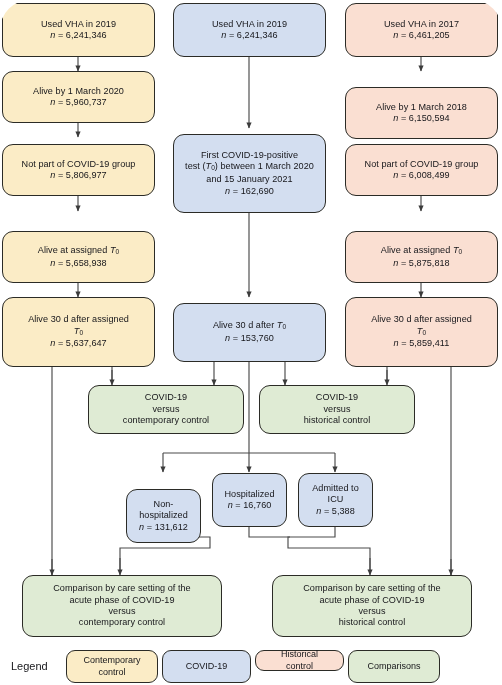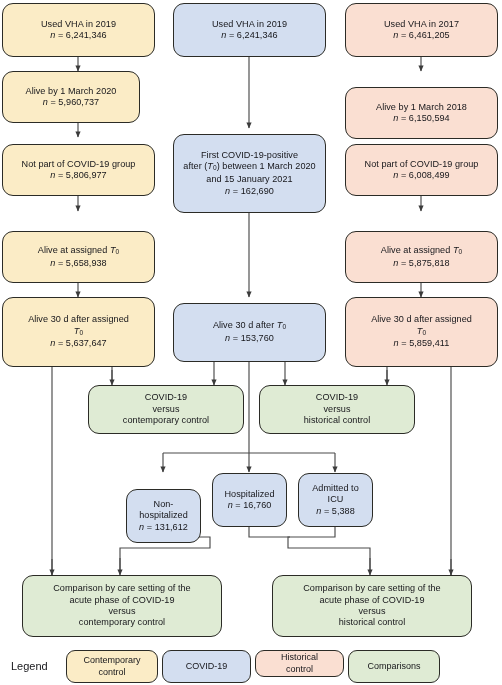--- a/index.html
+++ b/index.html
@@ -6,20 +6,21 @@
   body{
     font-family:"Liberation Sans","DejaVu Sans",sans-serif;
     -webkit-font-smoothing:antialiased;
   }
   #stage{
     position:relative;
     width:502px;
     height:685px;
     background:#ffffff;
     overflow:hidden;
+    border-radius:30px;
   }
   svg#wires{
     position:absolute;
     left:0;top:0;
     width:502px;height:685px;
     pointer-events:none;
   }
   .node{
     position:absolute;
     box-sizing:border-box;
@@ -114,21 +115,21 @@
     </g>
   </svg>
 
   <div class="node yellow" style="left:2px;top:3px;width:153px;height:54px;">
     <div class="inner">
       <span>Used VHA in 2019</span><br>
       <span class="italic">n</span><span> = 6,241,346</span>
     </div>
   </div>
 
-  <div class="node yellow" style="left:2px;top:71px;width:138px;height:52px;">
+  <div class="node yellow" style="left:2px;top:71px;width:153px;height:52px;">
     <div class="inner">
       <span>Alive by 1 March 2020</span><br>
       <span class="italic">n</span><span> = 5,960,737</span>
     </div>
   </div>
 
   <div class="node yellow" style="left:2px;top:144px;width:153px;height:52px;">
     <div class="inner">
       <span>Not part of COVID-19 group</span><br>
       <span class="italic">n</span><span> = 5,806,977</span>
@@ -153,21 +154,21 @@
   <div class="node blue" style="left:173px;top:3px;width:153px;height:54px;">
     <div class="inner">
       <span>Used VHA in 2019</span><br>
       <span class="italic">n</span><span> = 6,241,346</span>
     </div>
   </div>
 
   <div class="node blue" style="left:173px;top:134px;width:153px;height:79px;">
     <div class="inner">
       <span>First COVID-19-positive</span><br>
-      <span>after (</span><span class="tsym">T</span><span class="sub">0</span><span>) between 1 March 2020</span><br>
+      <span>test (</span><span class="tsym">T</span><span class="sub">0</span><span>) between 1 March 2020</span><br>
       <span>and 15 January 2021</span><br>
       <span class="italic">n</span><span> = 162,690</span>
     </div>
   </div>
 
   <div class="node blue" style="left:173px;top:303px;width:153px;height:59px;">
     <div class="inner">
       <span>Alive 30 d after </span><span class="tsym">T</span><span class="sub">0</span><br>
       <span class="italic">n</span><span> = 153,760</span>
     </div>
@@ -274,21 +275,21 @@
       <span>control</span>
     </div>
   </div>
 
   <div class="legend-node blue" style="left:162px;top:650px;width:89px;height:33px;">
     <div class="inner">
       <span>COVID-19</span>
     </div>
   </div>
 
-  <div class="legend-node pink" style="left:255px;top:650px;width:89px;height:27px;">
+  <div class="legend-node pink" style="left:255px;top:650px;width:89px;height:21px;">
     <div class="inner">
       <span>Historical</span><br>
       <span>control</span>
     </div>
   </div>
 
   <div class="legend-node green" style="left:348px;top:650px;width:92px;height:33px;">
     <div class="inner">
       <span>Comparisons</span>
     </div>

